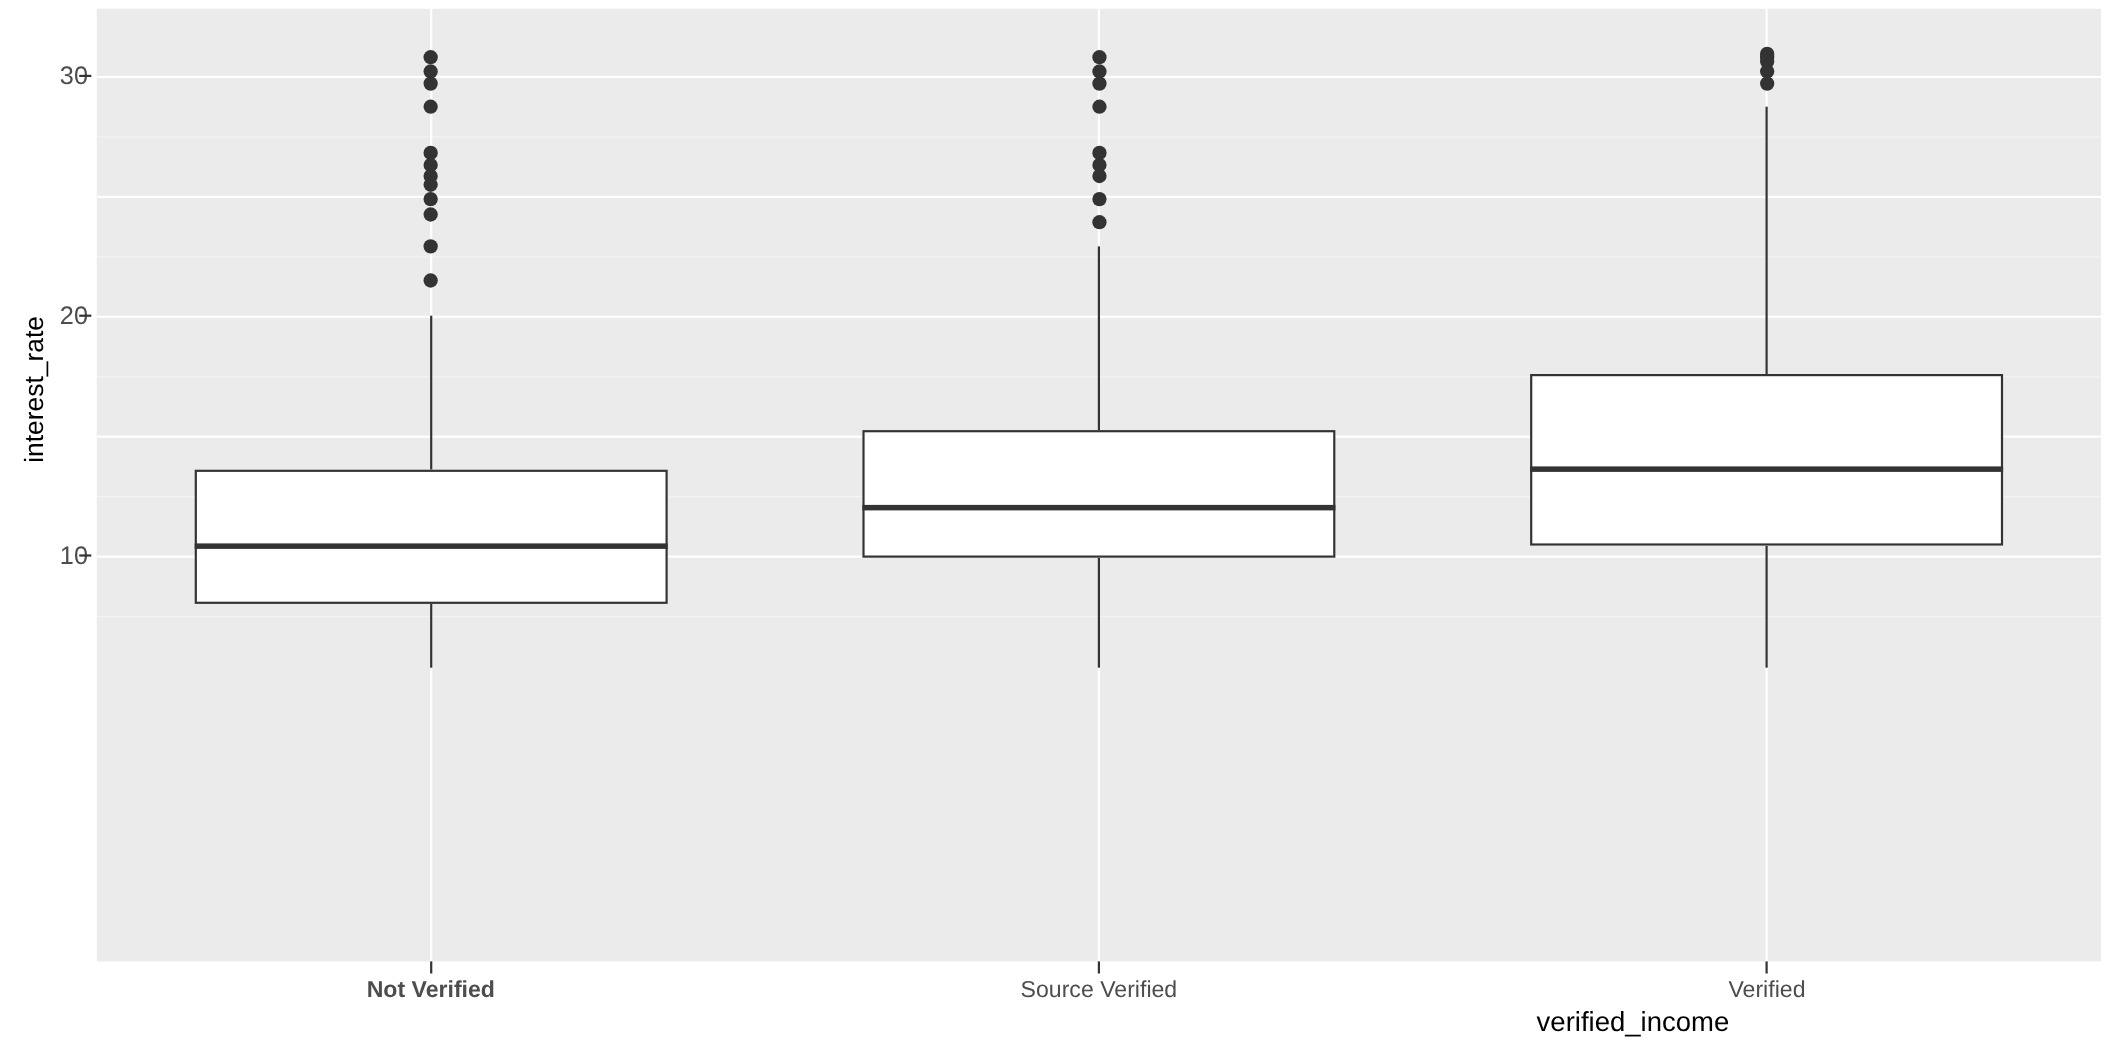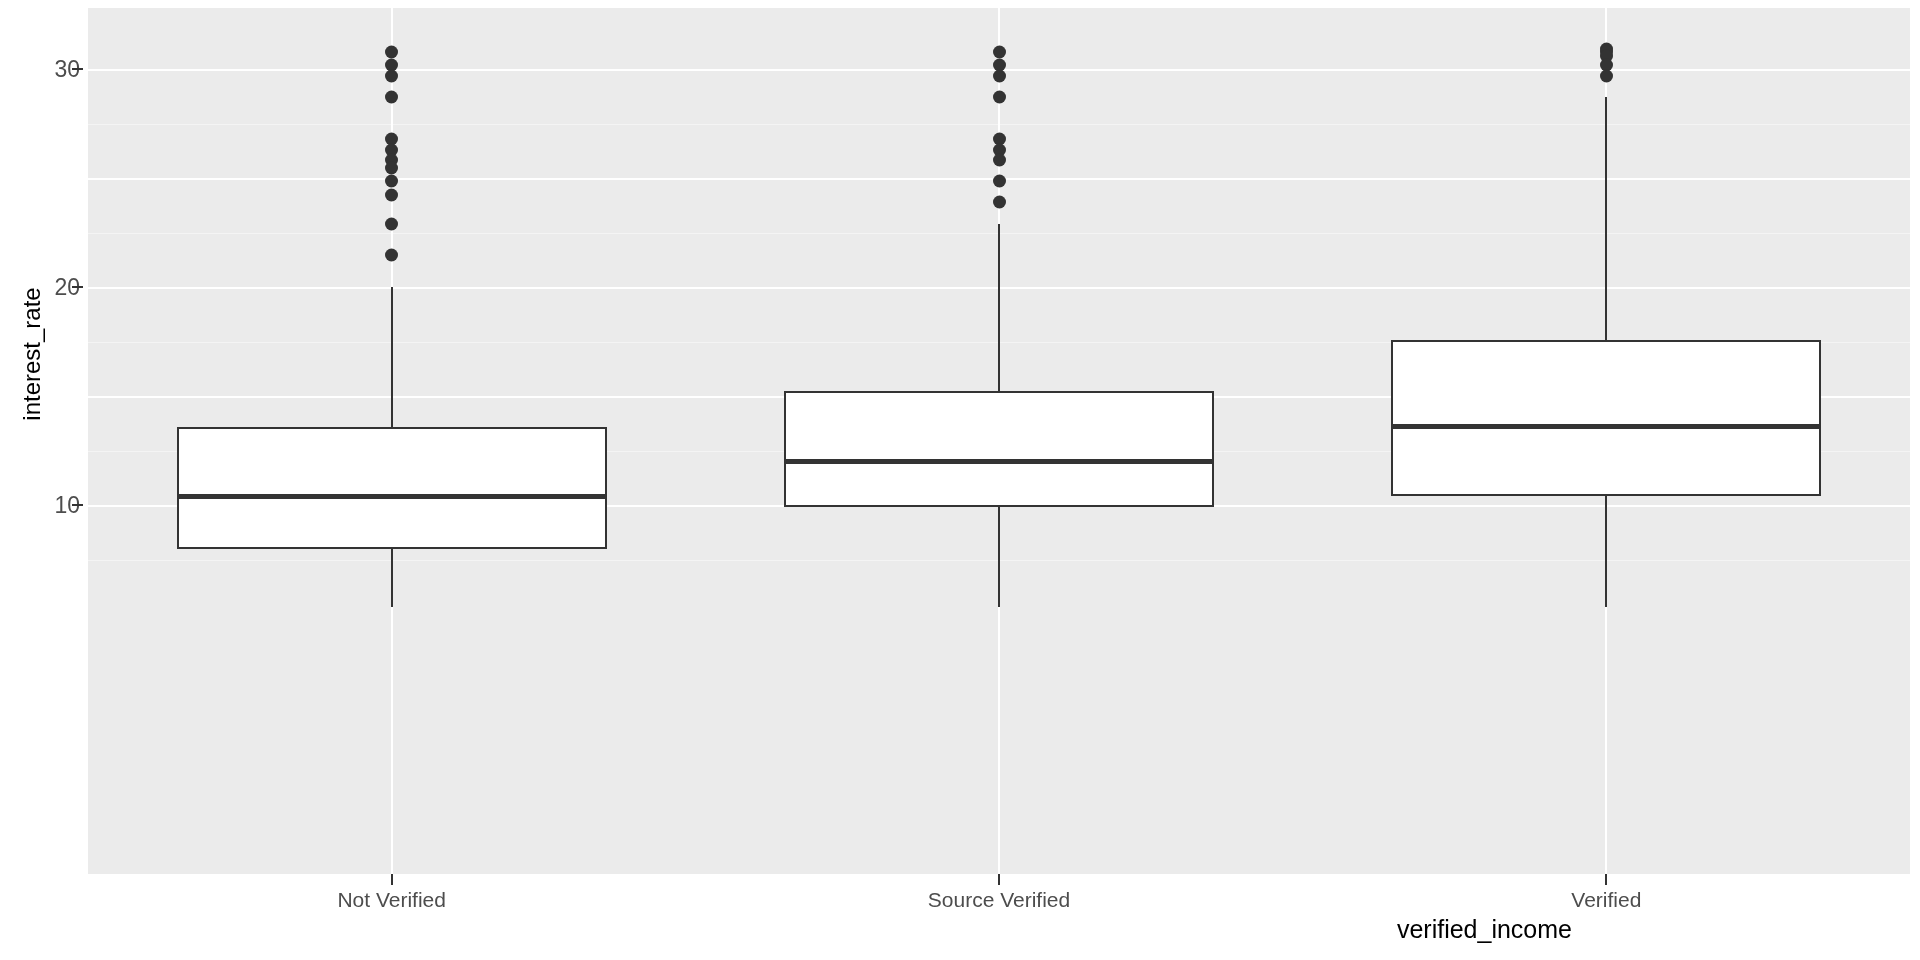--- a/index.html
+++ b/index.html
@@ -174,21 +174,21 @@
           <div class="outlier" style="top: 40.508px;"></div>
           <div class="outlier" style="top: 43.778px;"></div>
           <div class="outlier" style="top: 47.92px;"></div>
           <div class="outlier" style="top: 57.294px;"></div>
           <div class="outlier" style="top: 67.758px;"></div>
         </div>
       </div>
   </div>
 
   <div id="xlabels">
-      <div class="xlab" style="left: 391.667px;">Not Verified</div>
+      <div class="xlab" style="left: 391.667px; font-weight: bold;">Not Verified</div>
       <div class="xlab" style="left: 999px;">Source Verified</div>
       <div class="xlab" style="left: 1606.33px;">Verified</div>
     </div>
   <div id="xticks">
       <div class="xtick" style="left: 390.667px;"></div>
       <div class="xtick" style="left: 998px;"></div>
       <div class="xtick" style="left: 1605.33px;"></div>
     </div>
 
 </div>

